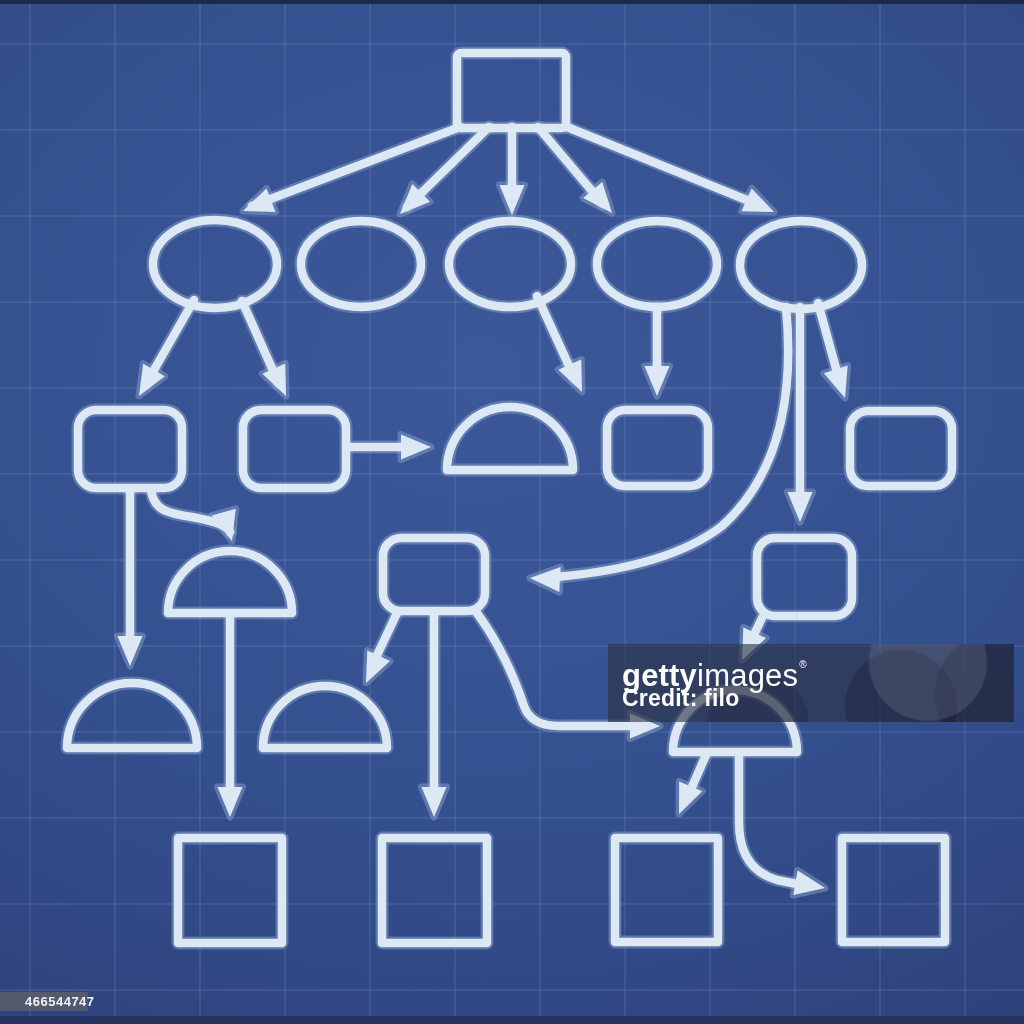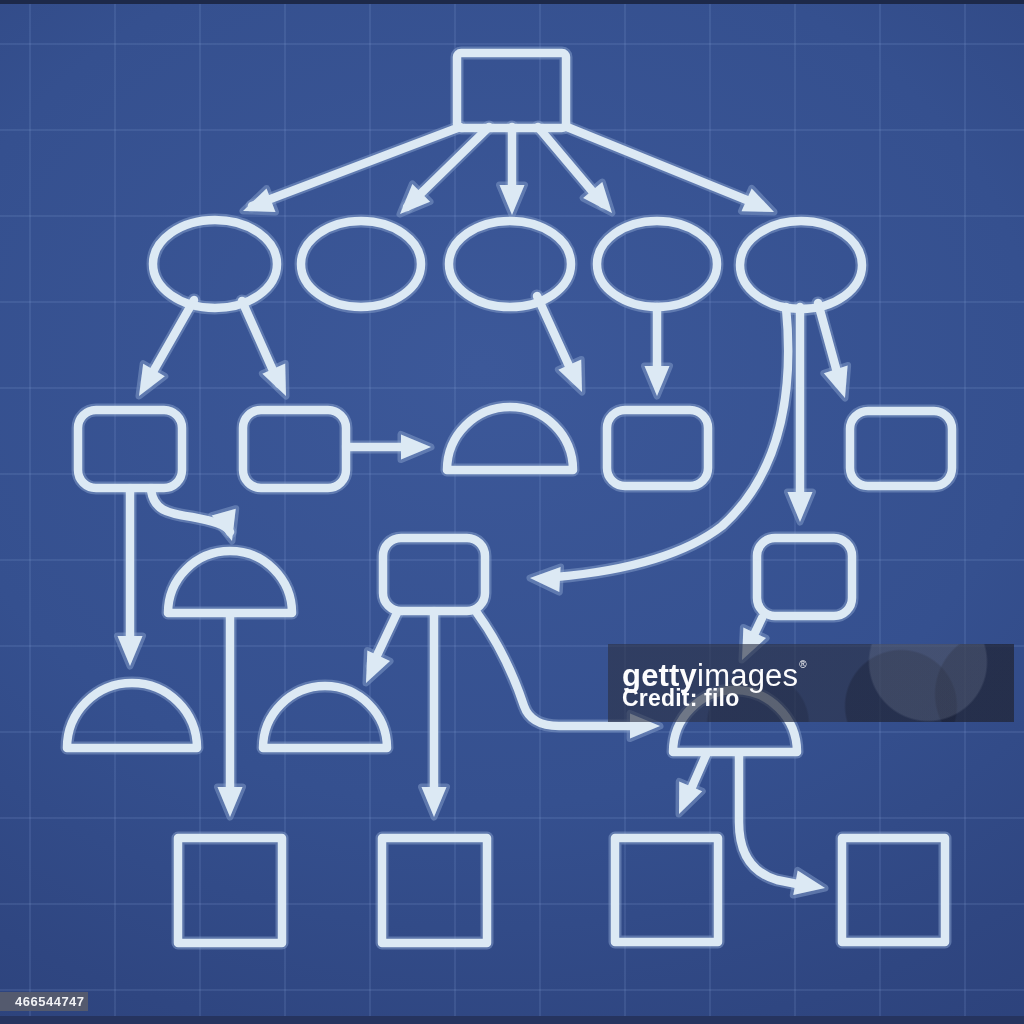--- a/index.html
+++ b/index.html
@@ -24,21 +24,21 @@
       radial-gradient(circle at 150px 80px, rgba(20,25,42,0.22) 0 50px, transparent 52px),
       linear-gradient(rgba(44,49,68,0.62), rgba(44,49,68,0.62));
     color:#fdfdfe;}
   .wm-brand{position:absolute;left:14px;top:5px;font-size:31px;line-height:31px;letter-spacing:0.2px;}
   .wm-brand .b{font-weight:bold;}
   .wm-brand .r{font-weight:normal;}
   .wm-brand .mark{font-size:10px;vertical-align:18px;margin-left:1px;}
   .wm-credit{position:absolute;left:14px;top:41px;font-size:23px;font-weight:bold;letter-spacing:0.2px;text-align:right;}
   .id-band{position:absolute;left:0;top:992px;width:88px;height:19px;
     background:rgba(88,92,108,0.92);display:flex;align-items:center;
-    padding-left:15px;box-sizing:border-box;}
+    padding-left:25px;box-sizing:border-box;}
   .id-band span{font-size:13px;font-weight:bold;color:#f1f2f5;letter-spacing:0.5px;}
 </style>
 </head>
 <body>
 
 <div class="stage">
   <div class="grid"></div>
   <div class="strip-top"></div>
   <div class="strip-bottom"></div>
 

